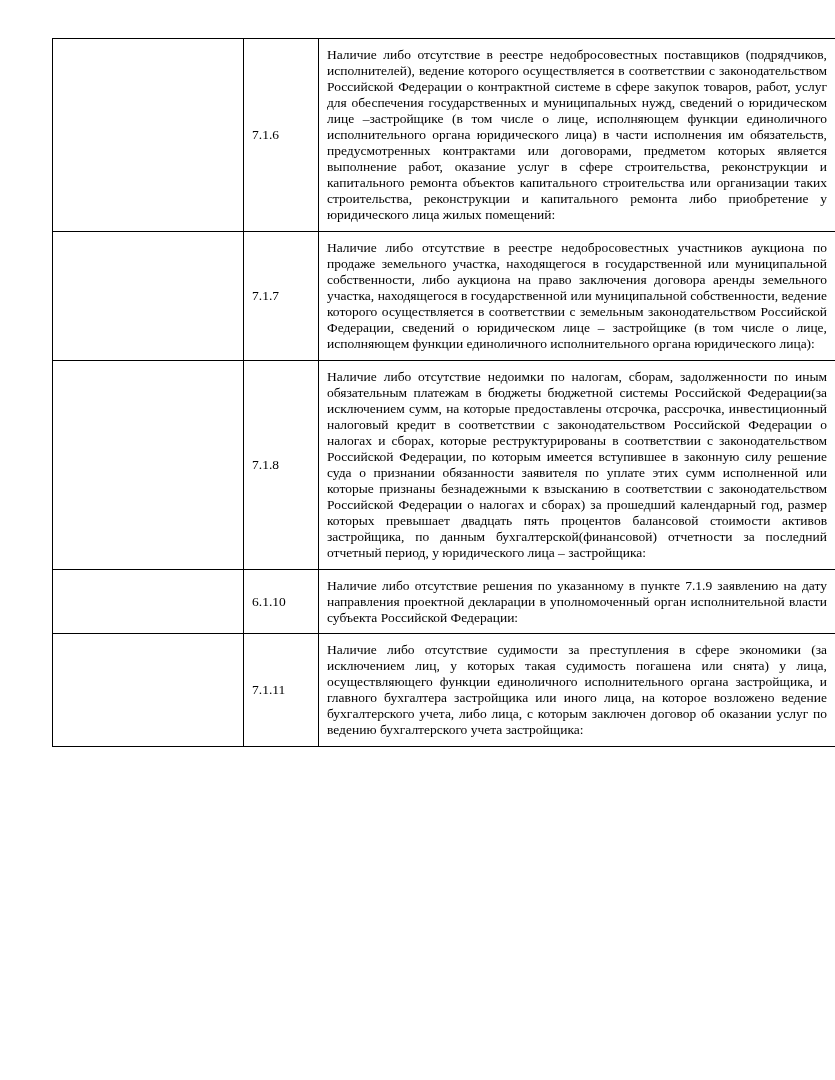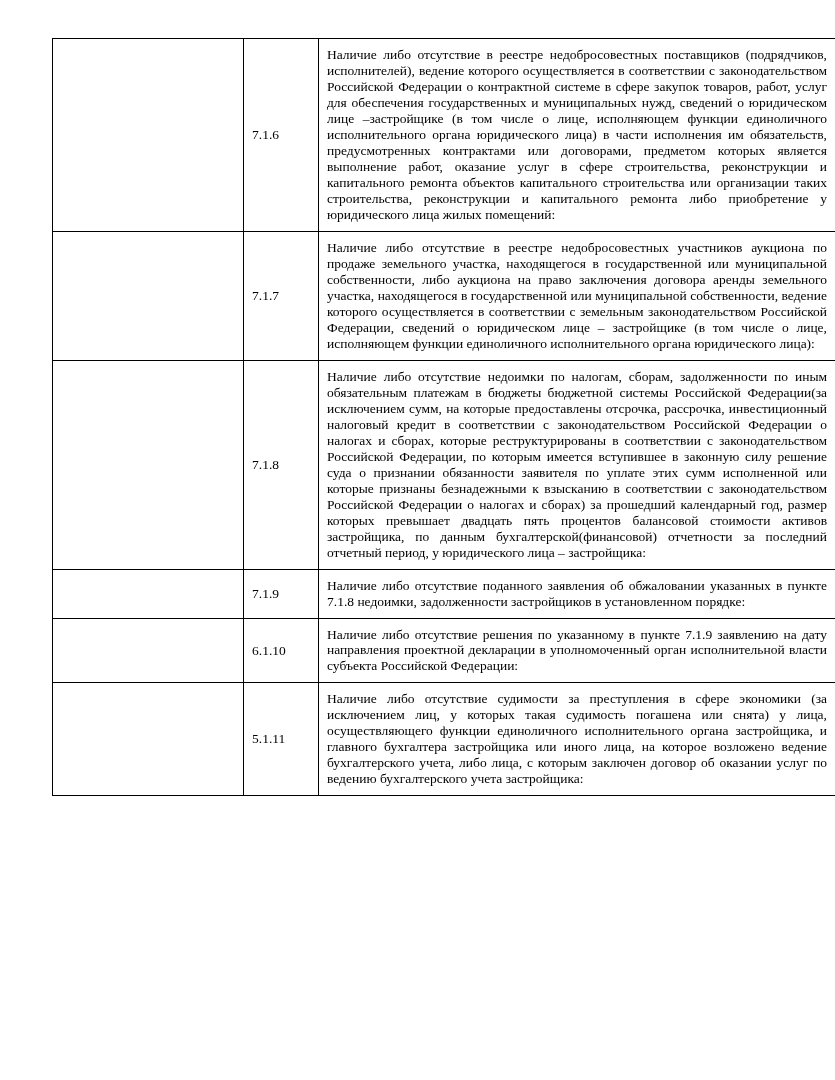--- a/index.html
+++ b/index.html
@@ -77,34 +77,27 @@
       </tr>
       <tr>
         <td class="col-empty"></td>
         <td class="col-num">7.1.8</td>
         <td class="col-text">
             <span class="cell-text">Наличие либо отсутствие недоимки по налогам, сборам, задолженности по иным обязательным платежам в бюджеты бюджетной системы Российской Федерации(за исключением сумм, на которые предоставлены отсрочка, рассрочка, инвестиционный налоговый кредит в соответствии с законодательством Российской Федерации о налогах и сборах, которые реструктурированы в соответствии с законодательством Российской Федерации, по которым имеется вступившее в законную силу решение суда о признании обязанности заявителя по уплате этих сумм исполненной или которые признаны безнадежными к взысканию в соответствии с законодательством Российской Федерации о налогах и сборах) за прошедший календарный год, размер которых превышает двадцать пять процентов балансовой стоимости активов застройщика, по данным бухгалтерской(финансовой) отчетности за последний отчетный период, у юридического лица – застройщика:</span>
           </td>
       </tr>
       <tr>
         <td class="col-empty"></td>
-        <td class="col-num">7.1.9</td>
-        <td class="col-text">
-            <span class="cell-text">Наличие либо отсутствие поданного заявления об обжаловании указанных в пункте 7.1.8 недоимки, задолженности застройщиков в установленном порядке:</span>
-          </td>
-      </tr>
-      <tr>
-        <td class="col-empty"></td>
         <td class="col-num">6.1.10</td>
         <td class="col-text">
             <span class="cell-text">Наличие либо отсутствие решения по указанному в пункте 7.1.9 заявлению на дату направления проектной декларации в уполномоченный орган исполнительной власти субъекта Российской Федерации:</span>
           </td>
       </tr>
       <tr>
         <td class="col-empty"></td>
-        <td class="col-num">5.1.11</td>
+        <td class="col-num">7.1.11</td>
         <td class="col-text">
             <span class="cell-text">Наличие либо отсутствие судимости за преступления в сфере экономики (за исключением лиц, у которых такая судимость погашена или снята) у лица, осуществляющего функции единоличного исполнительного органа застройщика, и главного бухгалтера застройщика или иного лица, на которое возложено ведение бухгалтерского учета, либо лица, с которым заключен договор об оказании услуг по ведению бухгалтерского учета застройщика:</span>
           </td>
       </tr>
     </tbody>
   </table>
 </div>
 
 </body></html>

